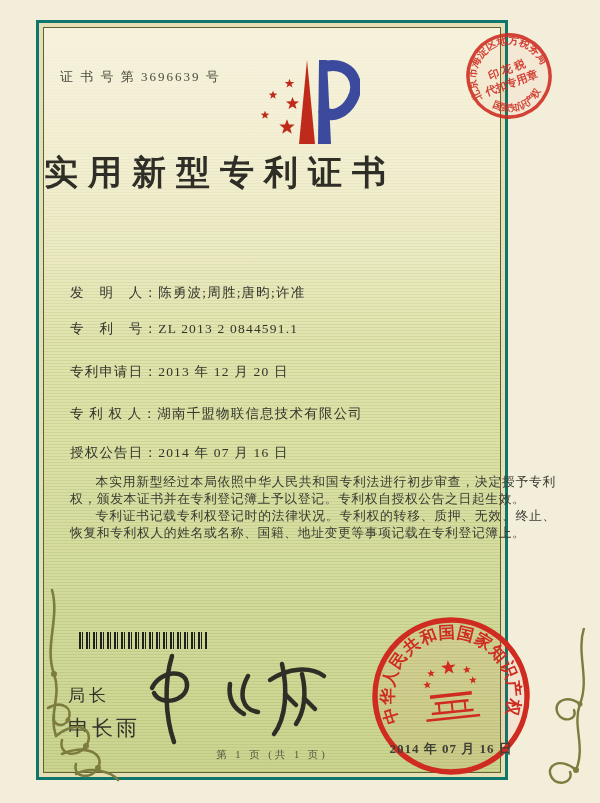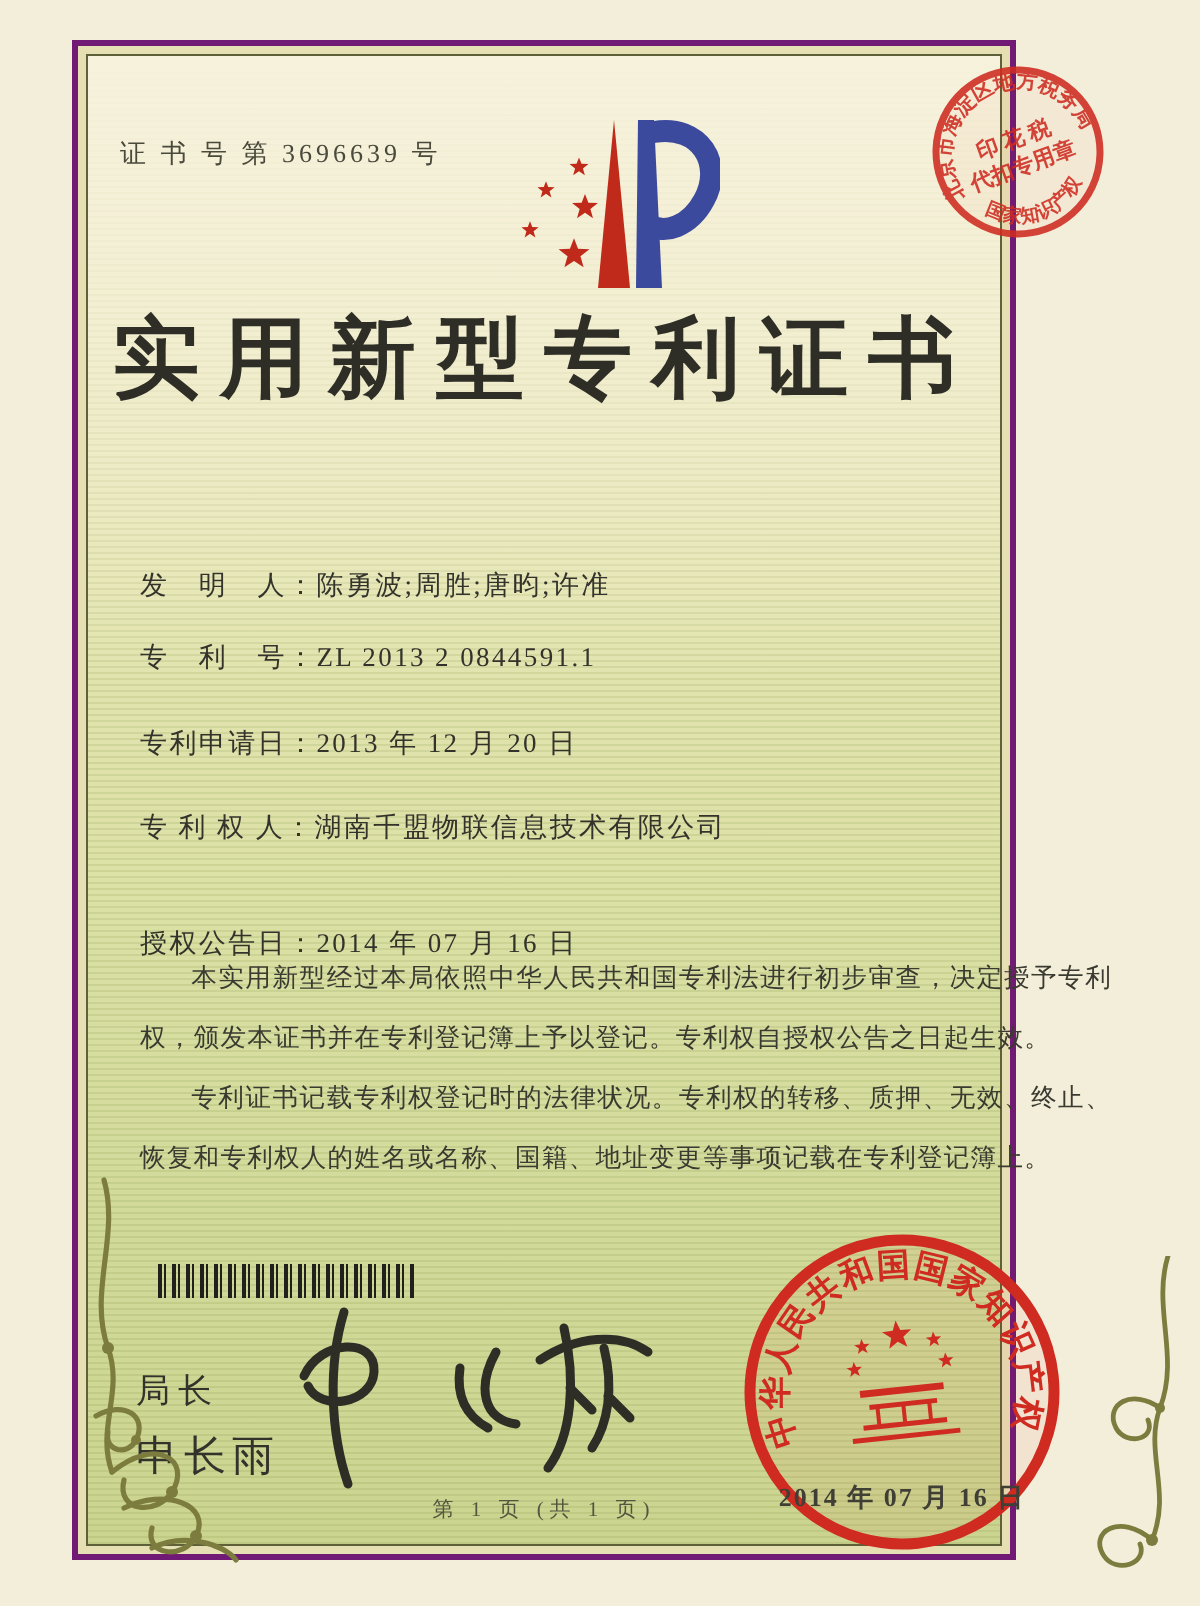--- a/index.html
+++ b/index.html
@@ -5,41 +5,41 @@
   * { margin:0; padding:0; box-sizing:border-box; }
   html,body { width:600px; height:803px; }
   body {
     font-family:"Liberation Serif", serif;
     background:#f3eed9;
     position:relative;
     overflow:hidden;
   }
   .frame {
     position:absolute; left:36px; top:20px; width:472px; height:760px;
-    border:3px solid #701a75;
+    border:3px solid #0f766e;
     background:#e7dfb4;
     padding:4px;
   }
   .inner {
     position:relative; width:100%; height:100%;
     border:1px solid #5e6038;
     background-image:
       linear-gradient(180deg, rgba(247,242,221,0.95) 0%, rgba(247,242,221,0.65) 18%, rgba(247,242,221,0) 42%),
       repeating-linear-gradient(0deg, rgba(104,124,44,0.13) 0 1px, rgba(0,0,0,0) 1px 3px),
       linear-gradient(180deg, #efeac6 0%, #e6e6b4 30%, #dce1a6 55%, #d2da9a 78%, #cbd48f 100%);
   }
   .cert-no { position:absolute; left:16px; top:40px; font-size:13px; letter-spacing:2px; color:#4a4a3c; }
   .logo { position:absolute; left:208px; top:26px; width:108px; height:98px; }
   .tax-stamp { position:absolute; left:399px; top:-18px; width:132px; height:132px; transform:rotate(-20deg); opacity:0.88; }
-  .title { position:absolute; left:0; top:122px; width:100%; text-align:center;
-           font-size:44px; font-weight:700; letter-spacing:10px; color:#2e2e26; }
+  .title { position:absolute; left:0; top:122px; width:100%; 
+           font-size:34px; font-weight:700; letter-spacing:10px; color:#2e2e26; }
   .field { position:absolute; left:26px; font-size:13.5px; color:#33332b; letter-spacing:1.2px; white-space:nowrap; }
-  .f0{top:204px;} .f1{top:256px;} .f2{top:292px;} .f3{top:335px;} .f4{top:377px;} .f5{top:435px;}
+  .f0{top:204px;} .f1{top:256px;} .f2{top:292px;} .f3{top:335px;} .f4{top:377px;} .f5{top:416px;}
   .paras { position:absolute; left:26px; top:446px; width:486px; }
-  .paras p { font-size:12.8px; line-height:30px; letter-spacing:0.6px; color:#3a3a30;
+  .paras p { font-size:12.8px; line-height:17px; letter-spacing:0.6px; color:#3a3a30;
              text-align:justify; text-indent:2em; }
   .barcode { position:absolute; left:35px; top:604px; width:128px; height:17px;
     background:repeating-linear-gradient(90deg,#20201c 0 2px,transparent 2px 3px,#20201c 3px 4px,transparent 4px 7px,#20201c 7px 9px,transparent 9px 10px,#20201c 10px 11px,transparent 11px 14px); }
   .sig-title { position:absolute; left:24px; top:656px; font-size:17px; letter-spacing:4px; color:#33332b; }
   .sig-name  { position:absolute; left:24px; top:686px; font-size:21px; letter-spacing:3px; color:#33332b; }
   .signature { position:absolute; left:88px; top:618px; width:200px; height:104px; }
   .seal { position:absolute; left:322px; top:583px; width:170px; height:170px; transform:rotate(-6deg); }
   .seal-date { position:absolute; left:322px; top:712px; width:170px; text-align:center;
                font-size:13px; letter-spacing:1px; color:#3f3f36; font-weight:700; }
   .footer { position:absolute; left:0; top:720px; width:100%; text-align:center;

